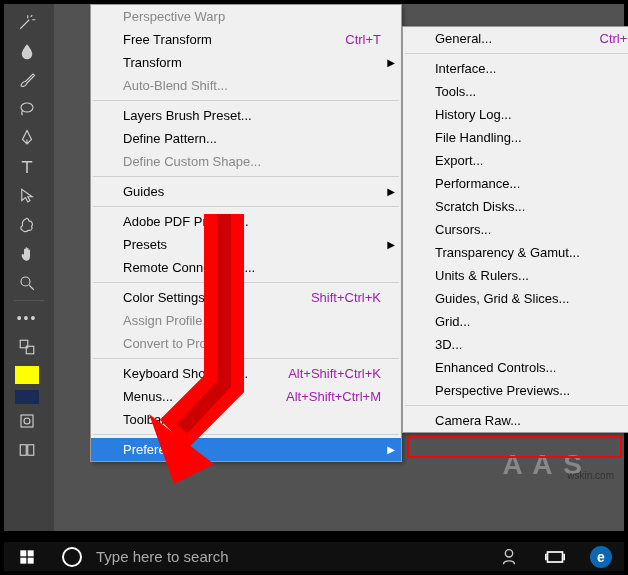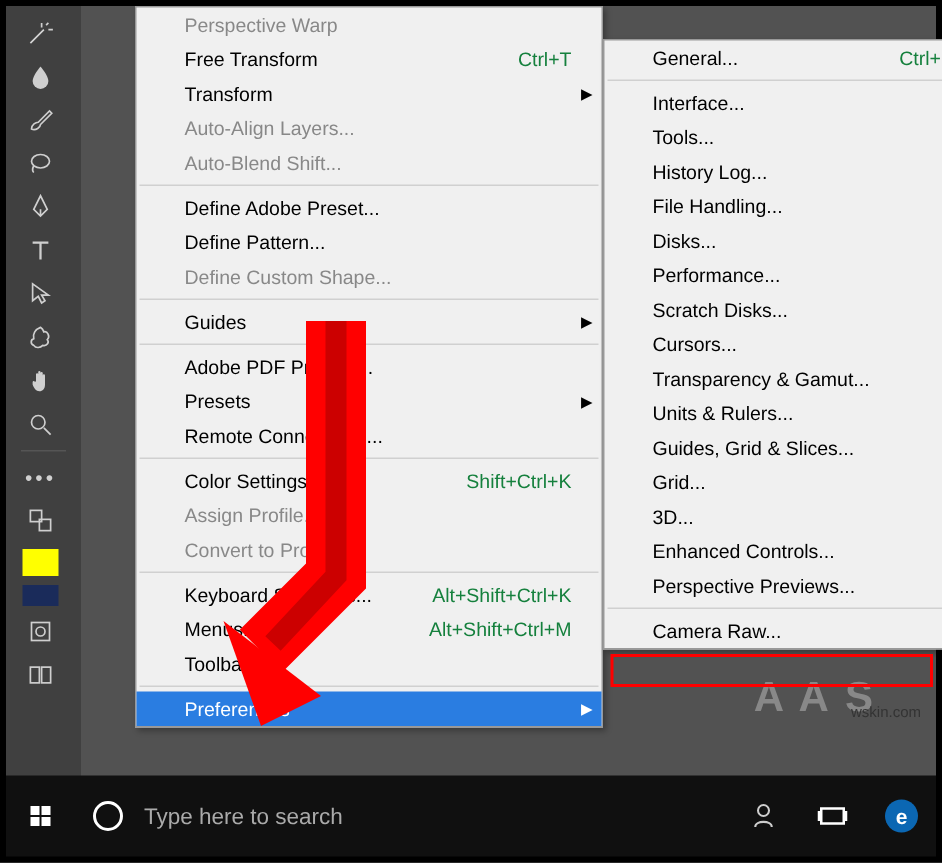--- a/index.html
+++ b/index.html
@@ -12,33 +12,33 @@
 .tool svg { width: 18px; height: 18px; fill: none; stroke: #cfcfcf; stroke-width: 1.5; }
 .tool.yellow { background: #ffff00; width: 24px; height: 18px; margin: 6px 11px; }
 .tool.darkblue { background: #1a2b5a; width: 24px; height: 14px; margin: 4px 11px; }
 .tool-sep { width: 30px; height: 1px; background: #555; margin: 4px 10px; }
 
 .menu { position: absolute; background: #f0f0f0; border: 1px solid #999; box-shadow: 2px 2px 4px rgba(0,0,0,0.3); font-size: 13px; color: #000; }
 .menu-item { padding: 4px 20px 4px 32px; display: flex; justify-content: space-between; align-items: center; position: relative; white-space: nowrap; cursor: default; }
 .menu-item.disabled { color: #888; }
 .menu-item.highlighted { background: #2a7de1; color: #fff; }
 .menu-sep { height: 1px; background: #d0d0d0; margin: 3px 2px; }
-.menu-shortcut { margin-left: 20px; color: #15803d; font-size: 13px; }
+.menu-shortcut { margin-left: 20px; color: #a21caf; font-size: 13px; }
 .menu-arrow { position: absolute; right: 6px; font-size: 10px; }
 .menu-item.highlighted .menu-arrow { color: #fff; }
 
 .menu1 { left: 86px; top: 0; width: 312px; }
 .menu2 { left: 398px; top: 22px; width: 255px; text-align: right; }
 
 .red-box { position: absolute; border: 2px solid #ff0000; pointer-events: none; }
 .red-box-1 { left: 403px; top: 432px; width: 215px; height: 22px; }
 
 .arrow-svg { position: absolute; left: 130px; top: 200px; pointer-events: none; z-index: 10; }
 
-.taskbar { position: absolute; left: 4px; bottom: 4px; width: 620px; height: 54px; background: #101010; display: flex; align-items: center; }
+.taskbar { position: absolute; left: 4px; bottom: 4px; width: 620px; height: 29px; background: #101010; display: flex; align-items: center; }
 .win-btn { width: 46px; height: 40px; display: flex; align-items: center; justify-content: center; cursor: pointer; }
 .win-btn svg { width: 16px; height: 16px; fill: #fff; }
 .search-box { flex: 1; height: 40px; display: flex; align-items: center; padding-left: 12px; color: #aaa; font-size: 15px; cursor: text; max-width: 350px; }
 .search-box .circle { width: 20px; height: 20px; border: 2px solid #fff; border-radius: 50%; margin-right: 14px; }
 .task-right { margin-left: auto; display: flex; align-items: center; }
 .task-icon { width: 46px; height: 40px; display: flex; align-items: center; justify-content: center; cursor: pointer; color: #fff; }
 .edge-icon { width: 22px; height: 22px; border-radius: 50%; background: #0b67b3; display: flex; align-items: center; justify-content: center; color: #fff; font-weight: bold; font-size: 14px; }
 
 .bg-text { position: absolute; right: 40px; bottom: 50px; color: #888; font-size: 28px; font-weight: bold; letter-spacing: 2px; }
 
@@ -134,28 +134,25 @@
       </div>
     <div class="menu-item">
         <span>Free Transform</span>
         <span class="menu-shortcut">Ctrl+T</span>
       </div>
     <div class="menu-item">
         <span>Transform</span>
         <span class="menu-arrow">▶</span>
       </div>
     <div class="menu-item disabled">
-        <span>Auto-Align Layers...</span>
-      </div>
-    <div class="menu-item disabled">
         <span>Auto-Blend Shift...</span>
       </div>
     <div class="menu-sep"></div>
     <div class="menu-item">
-        <span>Define Adobe Preset...</span>
+        <span>Layers Brush Preset...</span>
       </div>
     <div class="menu-item">
         <span>Define Pattern...</span>
       </div>
     <div class="menu-item disabled">
         <span>Define Custom Shape...</span>
       </div>
     <div class="menu-sep"></div>
     <div class="menu-item">
         <span>Guides</span>
@@ -214,21 +211,21 @@
     <div class="menu-item">
         <span>Tools...</span>
       </div>
     <div class="menu-item">
         <span>History Log...</span>
       </div>
     <div class="menu-item">
         <span>File Handling...</span>
       </div>
     <div class="menu-item">
-        <span>Disks...</span>
+        <span>Export...</span>
       </div>
     <div class="menu-item">
         <span>Performance...</span>
       </div>
     <div class="menu-item">
         <span>Scratch Disks...</span>
       </div>
     <div class="menu-item">
         <span>Cursors...</span>
       </div>

